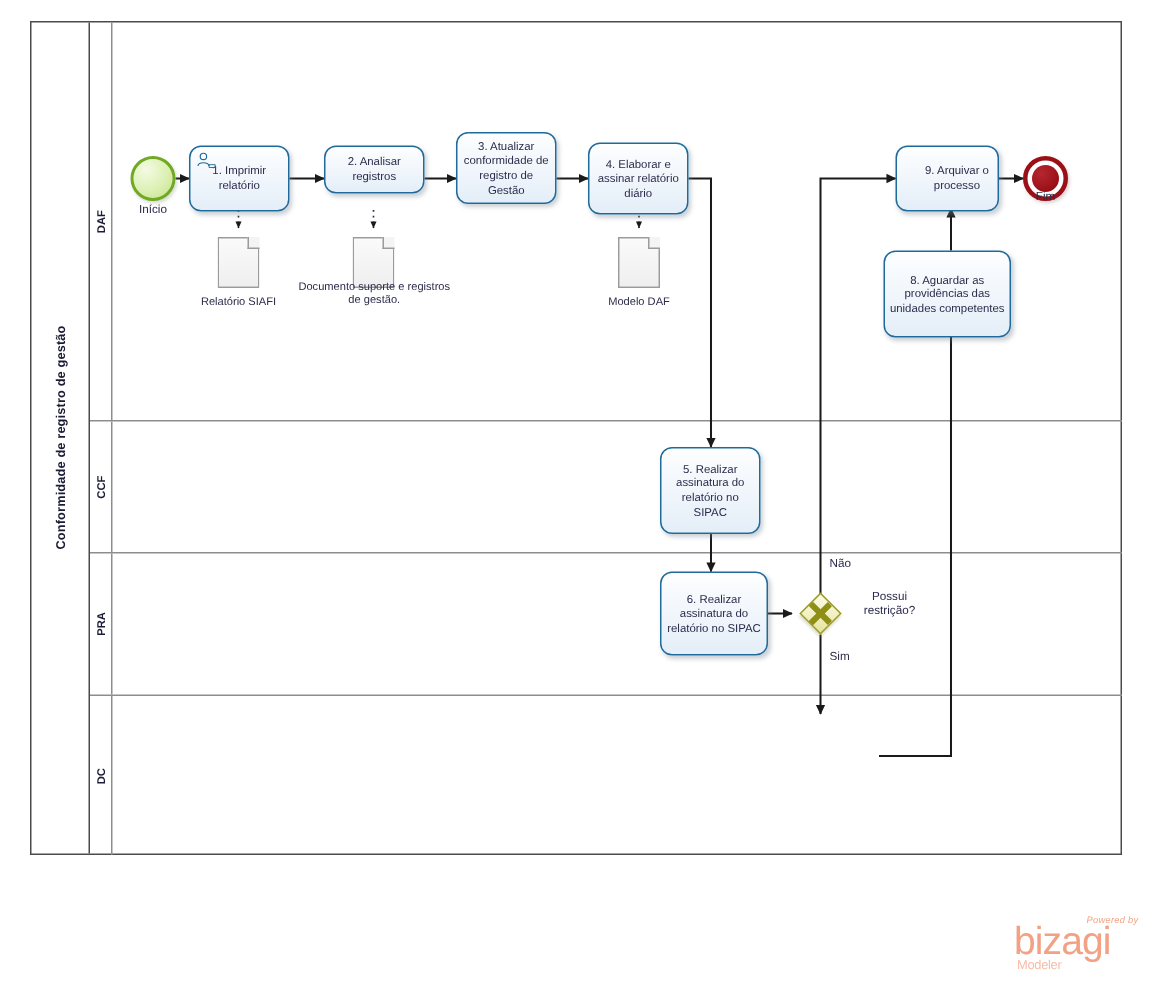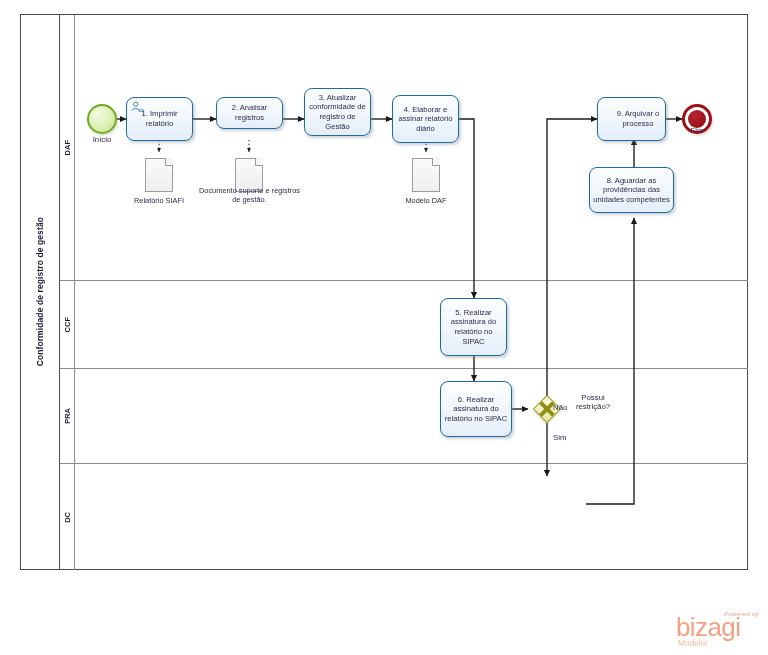--- a/index.html
+++ b/index.html
@@ -367,36 +367,36 @@
 
   <div class="task" style="left:440px; top:298px; width:67px; height:58px;">
     <span class="task-label">5. Realizar assinatura do relatório no SIPAC</span>
   </div>
 
   <div class="task" style="left:440px; top:381px; width:72px; height:56px;">
     <span class="task-label">6.  Realizar assinatura do relatório no SIPAC</span>
   </div>
 
 
-  <div class="task" style="left:589px; top:167px; width:85px; height:46px;">
+  <div class="task" style="left:589px; top:167px; width:85px; height:58px;">
     <span class="task-label">8.  Aguardar as providências das unidades competentes</span>
   </div>
 
   <div class="task" style="left:597px; top:97px; width:69px; height:44px;padding-left:16px;">
     <span class="task-label">9. Arquivar o processo</span>
   </div>
 
   <div class="gateway" style="left:533px; top:395px;">
     <div class="diamond"></div>
     <div class="xmark"></div>
     <div class="xmark2"></div>
   </div>
   <div class="gateway-label" style="left:565px; top:393px; width:56px;">Possui restrição?</div>
 
-  <div class="flow-label" style="left:553px; top:371px;margin-top:32px;">Não</div>
+  <div class="flow-label" style="left:553px; top:371px;">Não</div>
   <div class="flow-label" style="left:553px; top:433px;">Sim</div>
 
   <div class="event end" style="left:682px; top:104px;">
     <div class="inner"></div>
   </div>
   <div class="event-label" style="left:670px; top:126px; width:54px;">Fim</div>
 
   <div class="dataobj" style="left:145px; top:158px;">
     <div class="doc"></div>
     <div class="fold"></div>

